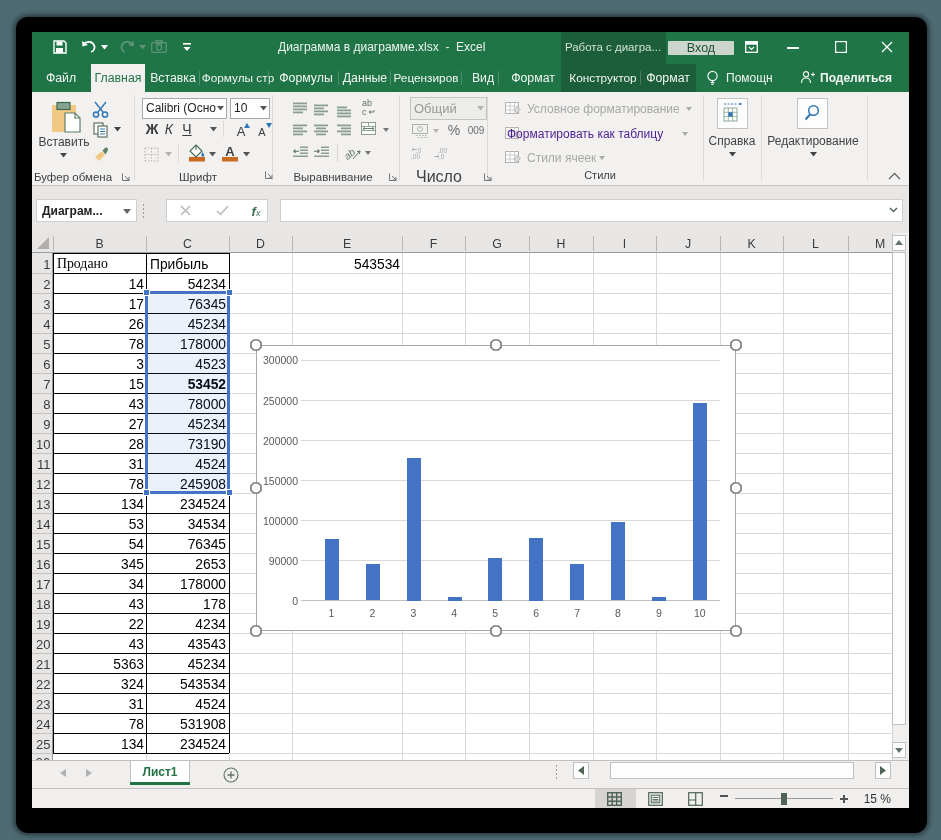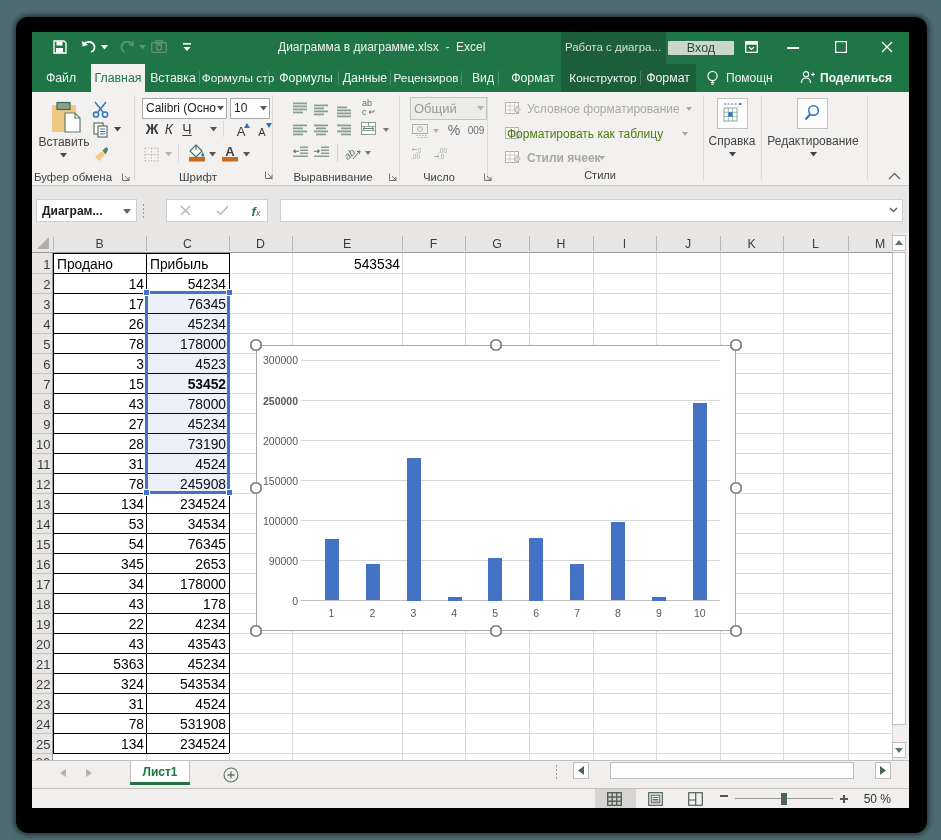--- a/index.html
+++ b/index.html
@@ -276,43 +276,43 @@
     <svg style="position:absolute;left:379px;top:115px" width="16" height="13" viewBox="0 0 16 13">
 <text x="5" y="5.5" font-size="6.5" fill="#a8aca9" font-family="Liberation Sans">,0</text>
 <text x="0" y="12" font-size="6.5" fill="#a8aca9" font-family="Liberation Sans">,00</text>
 <path d="M6 2.5 H1 M1 2.5 l1.6 -1.2 M1 2.5 l1.6 1.2" stroke="#a8aca9" stroke-width="0.9" fill="none"></path>
 </svg>
     <svg style="position:absolute;left:402px;top:115px" width="16" height="13" viewBox="0 0 16 13">
 <text x="4" y="5.5" font-size="6.5" fill="#a8aca9" font-family="Liberation Sans">,00</text>
 <text x="5" y="12" font-size="6.5" fill="#a8aca9" font-family="Liberation Sans">,0</text>
 <path d="M0 9.5 H5 M5 9.5 l-1.6 -1.2 M5 9.5 l-1.6 1.2" stroke="#a8aca9" stroke-width="0.9" fill="none"></path>
 </svg>
-    <div style="position:absolute;transform:translate(-50%,-50%);white-space:nowrap;left:407px;top:145px;font-size:11px;color:#3f3f3f;font-weight:400;">Число</div>
+    <div style="position:absolute;transform:translate(-50%,-50%);white-space:nowrap;left:407px;top:145px;font-size:16px;color:#3f3f3f;font-weight:400;">Число</div>
     <svg style="position:absolute;left:452px;top:141px" width="8" height="8" viewBox="0 0 8 8">
 <path d="M0.5 0.5 v7 h7" fill="none" stroke="#777" stroke-width="1"></path>
 <path d="M3 3 L7 7 M7 3.8 V7 H3.8" fill="none" stroke="#777" stroke-width="1"></path>
 </svg>
     <svg style="position:absolute;left:473px;top:70px" width="17" height="15" viewBox="0 0 17 15">
 <rect x="0.5" y="0.5" width="13" height="11" fill="#fdfdfd" stroke="#b5b3b1" stroke-width="1"></rect>
 <path d="M0.5 4 h13 M0.5 8 h13 M5 0.5 v11 M9.5 0.5 v11" stroke="#c5c3c1" stroke-width="0.8"></path>
 <path d="M9 8 l3.5 -3.5 l3 3 l-3.5 3.5 z" fill="#d9d9d9" stroke="#b5b3b1" stroke-width="0.8"></path>
 </svg>
     <div style="position:absolute;transform:translateY(-50%);white-space:nowrap;left:495px;top:77px;font-size:12px;color:#a8a8a6;font-weight:400;">Условное форматирование</div>
     <svg style="position:absolute;left:473px;top:95px" width="17" height="15" viewBox="0 0 17 15">
 <rect x="0.5" y="0.5" width="13" height="11" fill="#fdfdfd" stroke="#b5b3b1" stroke-width="1"></rect>
 <path d="M0.5 4 h13 M0.5 8 h13 M5 0.5 v11 M9.5 0.5 v11" stroke="#c5c3c1" stroke-width="0.8"></path>
 <path d="M9 8 l3.5 -3.5 l3 3 l-3.5 3.5 z" fill="#d9d9d9" stroke="#b5b3b1" stroke-width="0.8"></path>
 </svg>
-    <div style="position:absolute;transform:translateY(-50%);white-space:nowrap;left:475px;top:102px;font-size:12px;color:#4d7c0f;font-weight:400;">Форматировать как таблицу</div>
+    <div style="position:absolute;transform:translateY(-50%);white-space:nowrap;left:475px;top:102px;font-size:12px;color:#4c1d95;font-weight:400;">Форматировать как таблицу</div>
     <svg style="position:absolute;left:473px;top:119px" width="17" height="15" viewBox="0 0 17 15">
 <rect x="0.5" y="0.5" width="13" height="11" fill="#fdfdfd" stroke="#b5b3b1" stroke-width="1"></rect>
 <path d="M0.5 4 h13 M0.5 8 h13 M5 0.5 v11 M9.5 0.5 v11" stroke="#c5c3c1" stroke-width="0.8"></path>
 <path d="M9 8 l3.5 -3.5 l3 3 l-3.5 3.5 z" fill="#d9d9d9" stroke="#b5b3b1" stroke-width="0.8"></path>
 </svg>
-    <div style="position:absolute;transform:translateY(-50%);white-space:nowrap;left:495px;top:126px;font-size:12px;color:#a8a8a6;font-weight:700;text-align:center;">Стили ячеек</div>
+    <div style="position:absolute;transform:translateY(-50%);white-space:nowrap;left:495px;top:126px;font-size:12px;color:#a8a8a6;font-weight:400;text-align:center;">Стили ячеек</div>
     <svg style="position:absolute;left:654px;top:75px" width="6" height="4" viewBox="0 0 6 4">
       <path d="M0 0 h6 l-3 4 z" fill="#a8a8a6"></path>
     </svg>
     <svg style="position:absolute;left:650px;top:100px" width="6" height="4" viewBox="0 0 6 4">
       <path d="M0 0 h6 l-3 4 z" fill="#a8a8a6"></path>
     </svg>
     <svg style="position:absolute;left:567px;top:124px" width="6" height="4" viewBox="0 0 6 4">
       <path d="M0 0 h6 l-3 4 z" fill="#a8a8a6"></path>
     </svg>
     <div style="position:absolute;transform:translate(-50%,-50%);white-space:nowrap;left:568px;top:143px;font-size:11px;color:#3f3f3f;font-weight:400;">Стили</div>
@@ -473,21 +473,21 @@
     <div style="position:absolute;left:21px;top:541px;width:839px;height:1px;background:#d9d9d9;"></div>
     <div style="position:absolute;left:21px;top:561px;width:839px;height:1px;background:#d9d9d9;"></div>
     <div style="position:absolute;left:21px;top:581px;width:839px;height:1px;background:#d9d9d9;"></div>
     <div style="position:absolute;left:21px;top:601px;width:839px;height:1px;background:#d9d9d9;"></div>
     <div style="position:absolute;left:21px;top:621px;width:839px;height:1px;background:#d9d9d9;"></div>
     <div style="position:absolute;left:21px;top:641px;width:839px;height:1px;background:#d9d9d9;"></div>
     <div style="position:absolute;left:21px;top:661px;width:839px;height:1px;background:#d9d9d9;"></div>
     <div style="position:absolute;left:21px;top:681px;width:839px;height:1px;background:#d9d9d9;"></div>
     <div style="position:absolute;left:21px;top:701px;width:839px;height:1px;background:#d9d9d9;"></div>
     <div style="position:absolute;left:21px;top:721px;width:839px;height:1px;background:#d9d9d9;"></div>
-    <div style="position:absolute;transform:translateY(-50%);white-space:nowrap;left:25px;top:231.5px;font-size:13.8px;color:#000;font-weight:400;">Продано</div>
+    <div style="position:absolute;transform:translateY(-50%);white-space:nowrap;left:25px;top:231.5px;font-size:13.8px;color:#000;font-weight:400;font-family:Liberation Serif, serif;">Продано</div>
     <div style="position:absolute;transform:translateY(-50%);white-space:nowrap;left:118px;top:231.5px;font-size:13.8px;color:#000;font-weight:400;">Прибыль</div>
     <div style="position:absolute;transform:translateY(-50%);white-space:nowrap;left:-88px;top:251.5px;width:200px;text-align:right;font-size:13.8px;color:#000;font-weight:400;">14</div>
     <div style="position:absolute;transform:translateY(-50%);white-space:nowrap;left:-6px;top:251.5px;width:200px;text-align:right;font-size:13.8px;color:#000;font-weight:400;">54234</div>
     <div style="position:absolute;transform:translateY(-50%);white-space:nowrap;left:-88px;top:271.5px;width:200px;text-align:right;font-size:13.8px;color:#000;font-weight:400;">17</div>
     <div style="position:absolute;transform:translateY(-50%);white-space:nowrap;left:-6px;top:271.5px;width:200px;text-align:right;font-size:13.8px;color:#000;font-weight:400;">76345</div>
     <div style="position:absolute;transform:translateY(-50%);white-space:nowrap;left:-88px;top:291.5px;width:200px;text-align:right;font-size:13.8px;color:#000;font-weight:400;">26</div>
     <div style="position:absolute;transform:translateY(-50%);white-space:nowrap;left:-6px;top:291.5px;width:200px;text-align:right;font-size:13.8px;color:#000;font-weight:400;">45234</div>
     <div style="position:absolute;transform:translateY(-50%);white-space:nowrap;left:-88px;top:311.5px;width:200px;text-align:right;font-size:13.8px;color:#000;font-weight:400;">78</div>
     <div style="position:absolute;transform:translateY(-50%);white-space:nowrap;left:-6px;top:311.5px;width:200px;text-align:right;font-size:13.8px;color:#000;font-weight:400;">178000</div>
     <div style="position:absolute;transform:translateY(-50%);white-space:nowrap;left:-88px;top:331.5px;width:200px;text-align:right;font-size:13.8px;color:#000;font-weight:400;">3</div>
@@ -573,21 +573,21 @@
     <div style="position:absolute;transform:translateY(-50%);white-space:nowrap;left:66px;top:569.0px;width:200px;text-align:right;font-size:10.5px;color:#595959;font-weight:400;">0</div>
     <div style="position:absolute;left:269px;top:528px;width:419px;height:1px;background:#d9d9d9;"></div>
     <div style="position:absolute;transform:translateY(-50%);white-space:nowrap;left:66px;top:528.9px;width:200px;text-align:right;font-size:10.5px;color:#595959;font-weight:400;">90000</div>
     <div style="position:absolute;left:269px;top:488px;width:419px;height:1px;background:#d9d9d9;"></div>
     <div style="position:absolute;transform:translateY(-50%);white-space:nowrap;left:66px;top:488.79999999999995px;width:200px;text-align:right;font-size:10.5px;color:#595959;font-weight:400;">100000</div>
     <div style="position:absolute;left:269px;top:448px;width:419px;height:1px;background:#d9d9d9;"></div>
     <div style="position:absolute;transform:translateY(-50%);white-space:nowrap;left:66px;top:448.7px;width:200px;text-align:right;font-size:10.5px;color:#595959;font-weight:400;">150000</div>
     <div style="position:absolute;left:269px;top:408px;width:419px;height:1px;background:#d9d9d9;"></div>
     <div style="position:absolute;transform:translateY(-50%);white-space:nowrap;left:66px;top:408.6px;width:200px;text-align:right;font-size:10.5px;color:#595959;font-weight:400;">200000</div>
     <div style="position:absolute;left:269px;top:368px;width:419px;height:1px;background:#d9d9d9;"></div>
-    <div style="position:absolute;transform:translateY(-50%);white-space:nowrap;left:66px;top:368.5px;width:200px;text-align:right;font-size:10.5px;color:#595959;font-weight:700;">250000</div>
+    <div style="position:absolute;transform:translateY(-50%);white-space:nowrap;left:66px;top:368.5px;width:200px;text-align:right;font-size:10.5px;color:#595959;font-weight:400;">250000</div>
     <div style="position:absolute;left:269px;top:328px;width:419px;height:1px;background:#d9d9d9;"></div>
     <div style="position:absolute;transform:translateY(-50%);white-space:nowrap;left:66px;top:328.4px;width:200px;text-align:right;font-size:10.5px;color:#595959;font-weight:400;">300000</div>
     <div style="position:absolute;left:269px;top:568px;width:419px;height:1px;background:#c0c0c0;"></div>
     <div style="position:absolute;left:293px;top:507px;width:14px;height:61px;background:#4472c4;"></div>
     <div style="position:absolute;transform:translate(-50%,-50%);white-space:nowrap;left:299.5px;top:581px;font-size:10.5px;color:#595959;font-weight:400;">1</div>
     <div style="position:absolute;left:334px;top:532px;width:14px;height:36px;background:#4472c4;"></div>
     <div style="position:absolute;transform:translate(-50%,-50%);white-space:nowrap;left:340.43px;top:581px;font-size:10.5px;color:#595959;font-weight:400;">2</div>
     <div style="position:absolute;left:375px;top:426px;width:14px;height:143px;background:#4472c4;"></div>
     <div style="position:absolute;transform:translate(-50%,-50%);white-space:nowrap;left:381.36px;top:581px;font-size:10.5px;color:#595959;font-weight:400;">3</div>
     <div style="position:absolute;left:416px;top:565px;width:14px;height:4px;background:#4472c4;"></div>
@@ -675,13 +675,13 @@
 </svg>
     <svg style="position:absolute;left:656px;top:760px" width="15" height="14" viewBox="0 0 15 14">
 <rect x="0.7" y="0.7" width="13.6" height="12.6" fill="none" stroke="#4f6457" stroke-width="1.2"></rect>
 <path d="M0.7 8 h7 M7.7 0.7 v7.3 M7.7 8 v5.3" stroke="#4f6457" stroke-width="1.2"></path>
 </svg>
     <div style="position:absolute;left:688px;top:763px;width:8px;height:2px;background:#555;"></div>
     <div style="position:absolute;left:703px;top:766px;width:98px;height:1px;background:#999;"></div>
     <div style="position:absolute;left:749px;top:761px;width:6px;height:12px;background:#4f6457;"></div>
     <div style="position:absolute;left:808px;top:766px;width:8px;height:2px;background:#555;"></div>
     <div style="position:absolute;left:811px;top:763px;width:2px;height:8px;background:#555;"></div>
-    <div style="position:absolute;transform:translateY(-50%);white-space:nowrap;left:659px;top:767px;width:200px;text-align:right;font-size:12px;color:#333;font-weight:400;">50 %</div>
+    <div style="position:absolute;transform:translateY(-50%);white-space:nowrap;left:659px;top:767px;width:200px;text-align:right;font-size:12px;color:#333;font-weight:400;">15 %</div>
 </div>
 </body></html>

